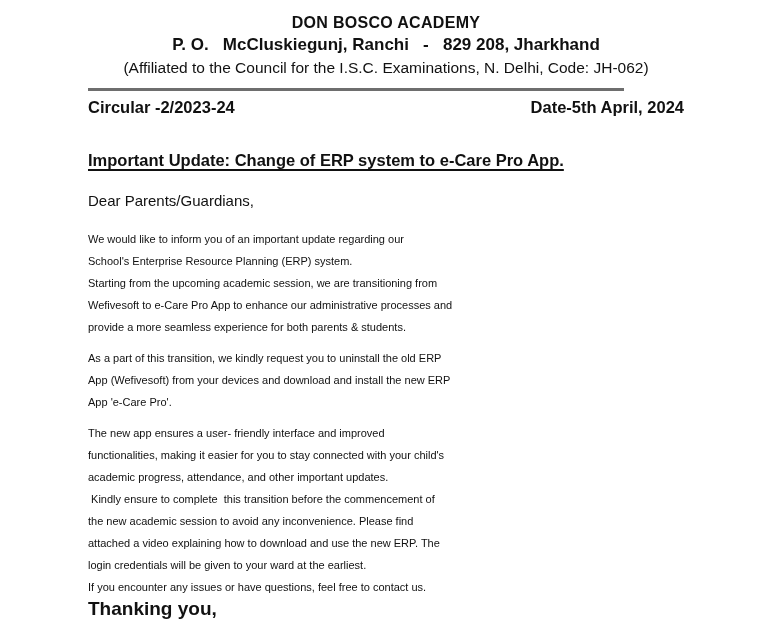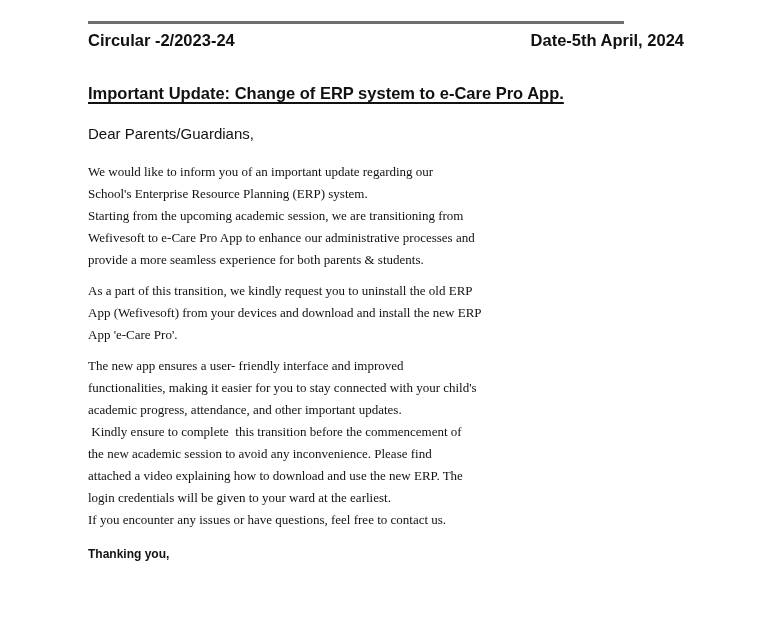--- a/index.html
+++ b/index.html
@@ -58,39 +58,42 @@
     text-underline-offset: 3px;
     margin-top: 31px;
     text-align: center;
   }
   .salutation {
     font-size: 15px;
     line-height: 22px;
     margin-top: 19px;
   }
   .body-para {
-    font-size: 13px;
+    font-size: 11px;
     line-height: 22px;
     white-space: pre-wrap;
     margin-top: 16px;
-    font-family: Liberation Serif, serif;
   }
   .body-para + .body-para { margin-top: 9px; }
   .closing {
     font-weight: bold;
-    font-size: 12px;
+    font-size: 19px;
     line-height: 22px;
-    margin-top: 12px;
   }
 </style>
 </head>
 <body>
 
 <div class="doc">
 
+  <div class="letterhead">
+    <div class="school-name">DON BOSCO ACADEMY</div>
+    <div class="school-address">P. O.   McCluskiegunj, Ranchi   -   829 208, Jharkhand</div>
+    <div class="affiliation">(Affiliated to the Council for the I.S.C. Examinations, N. Delhi, Code: JH-062)</div>
+  </div>
 
   <div class="divider"></div>
 
   <div class="meta-row">
     <span>Circular -2/2023-24</span>
     <span>Date-5th April, 2024</span>
   </div>
 
   <div>
     <span class="subject">Important Update: Change of ERP system to e-Care Pro App.</span>

